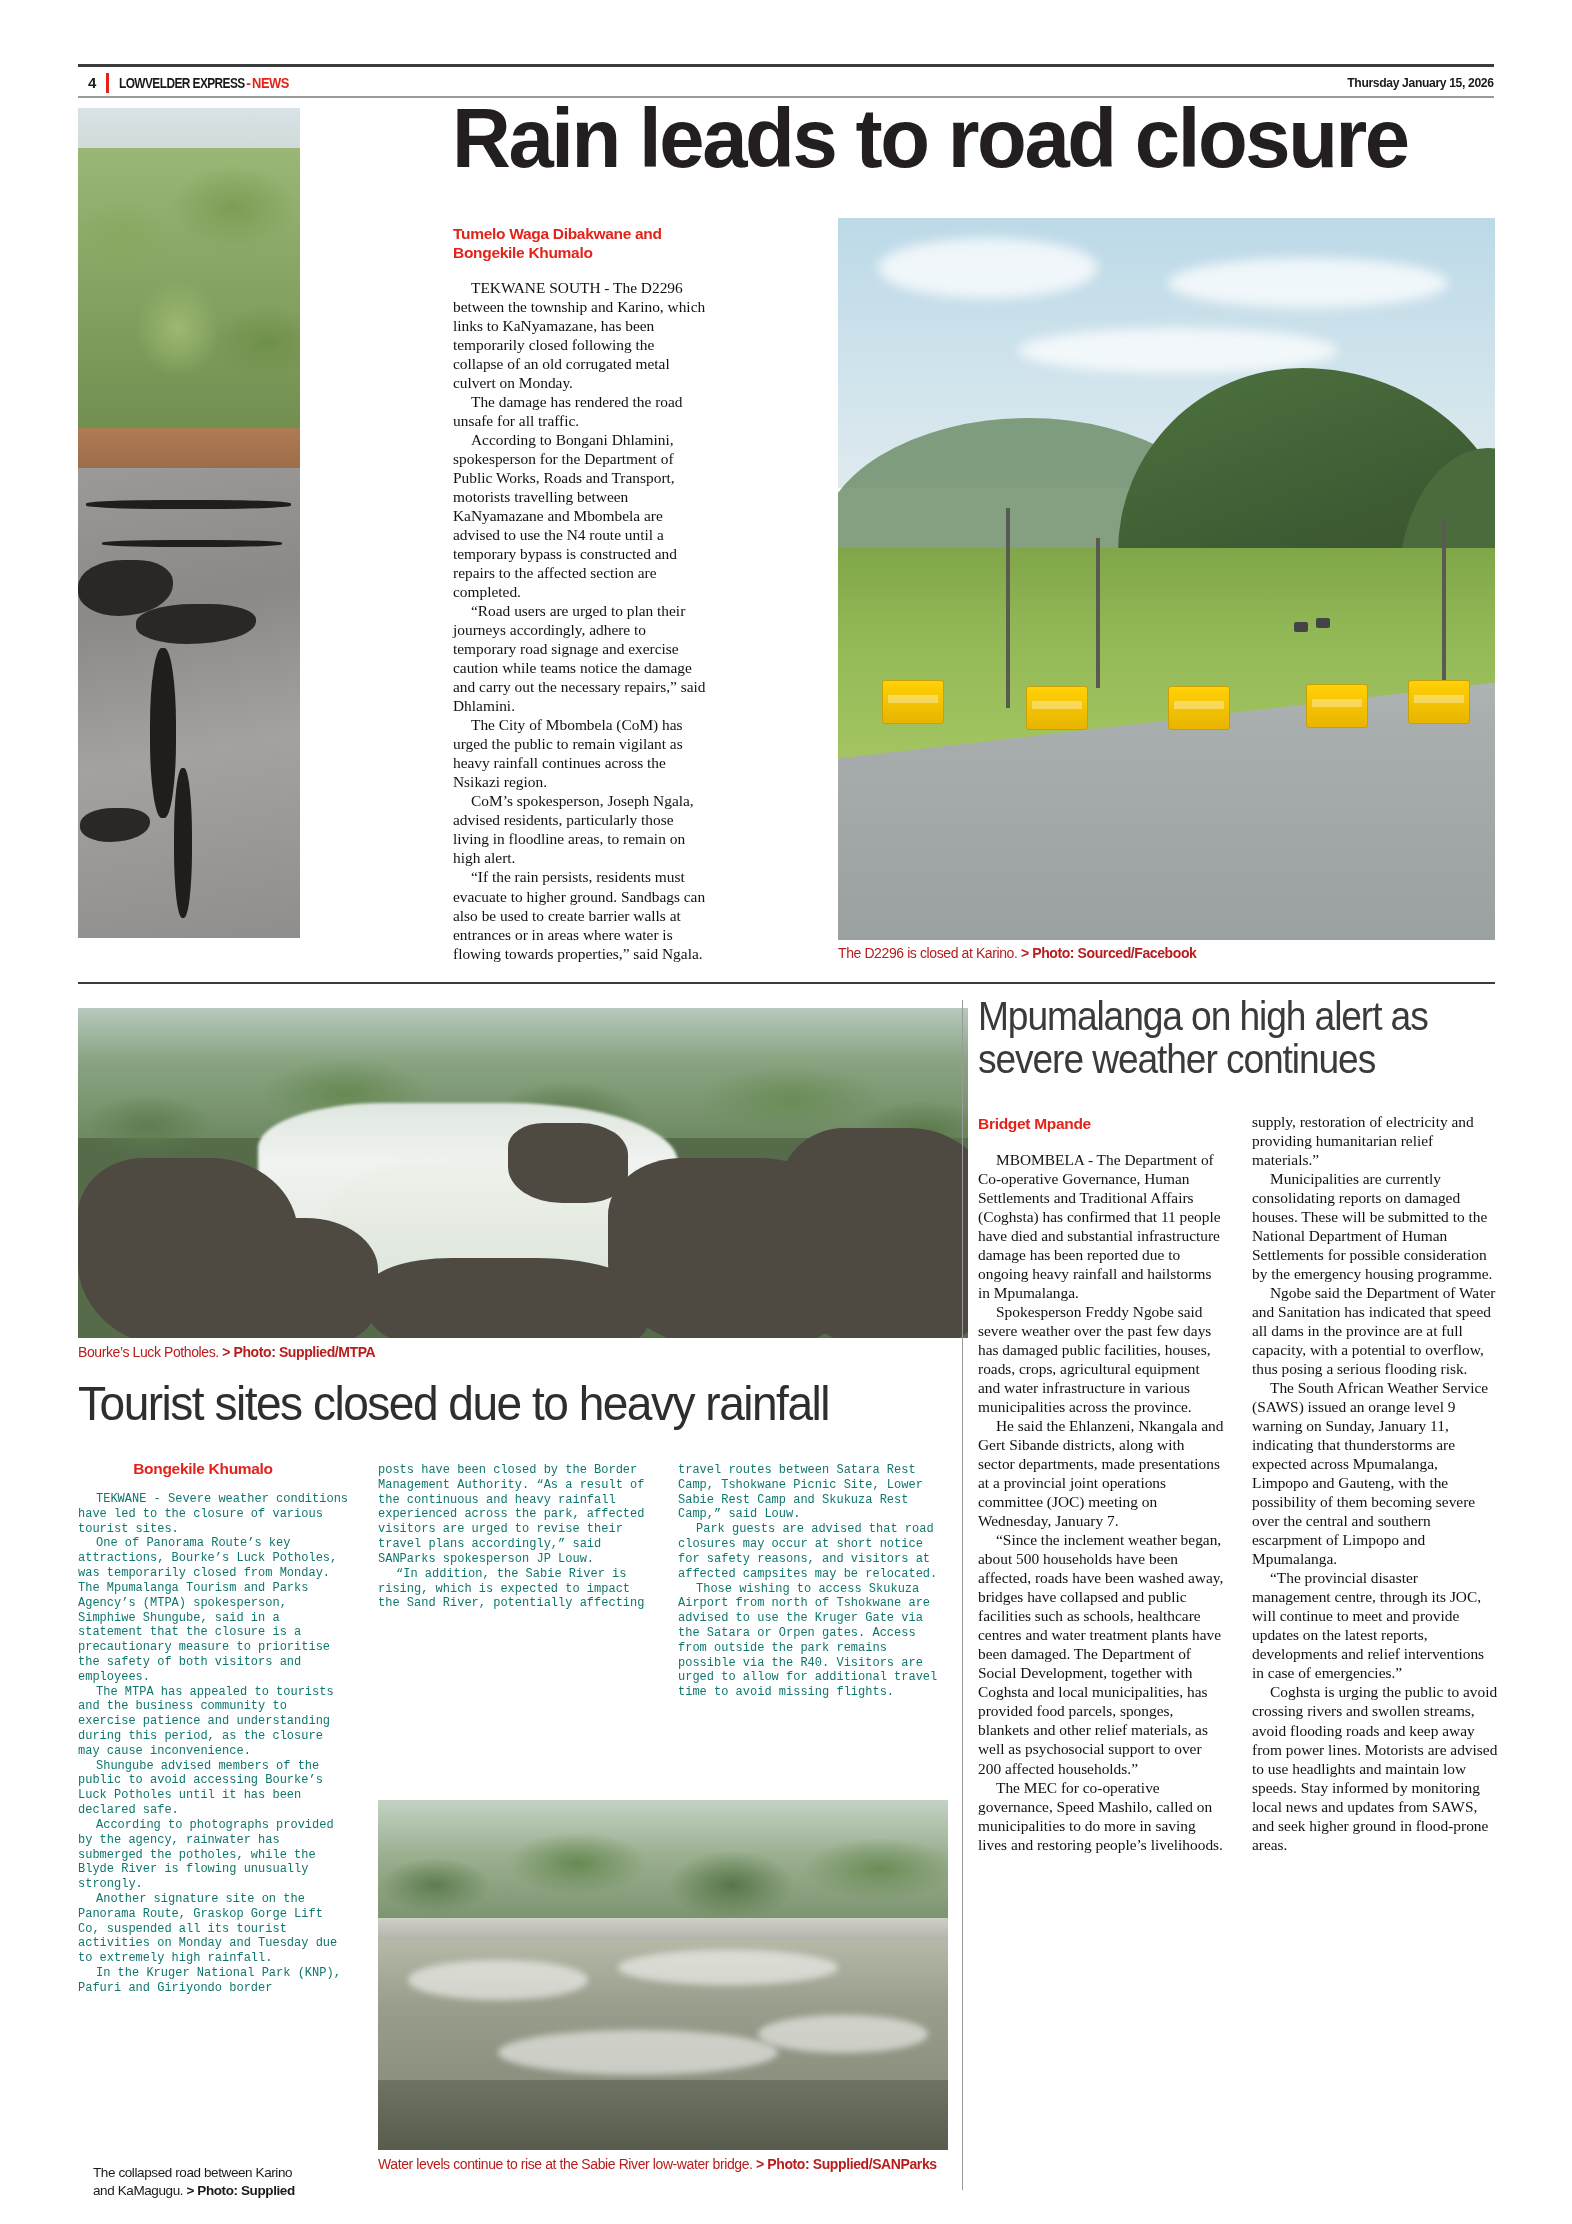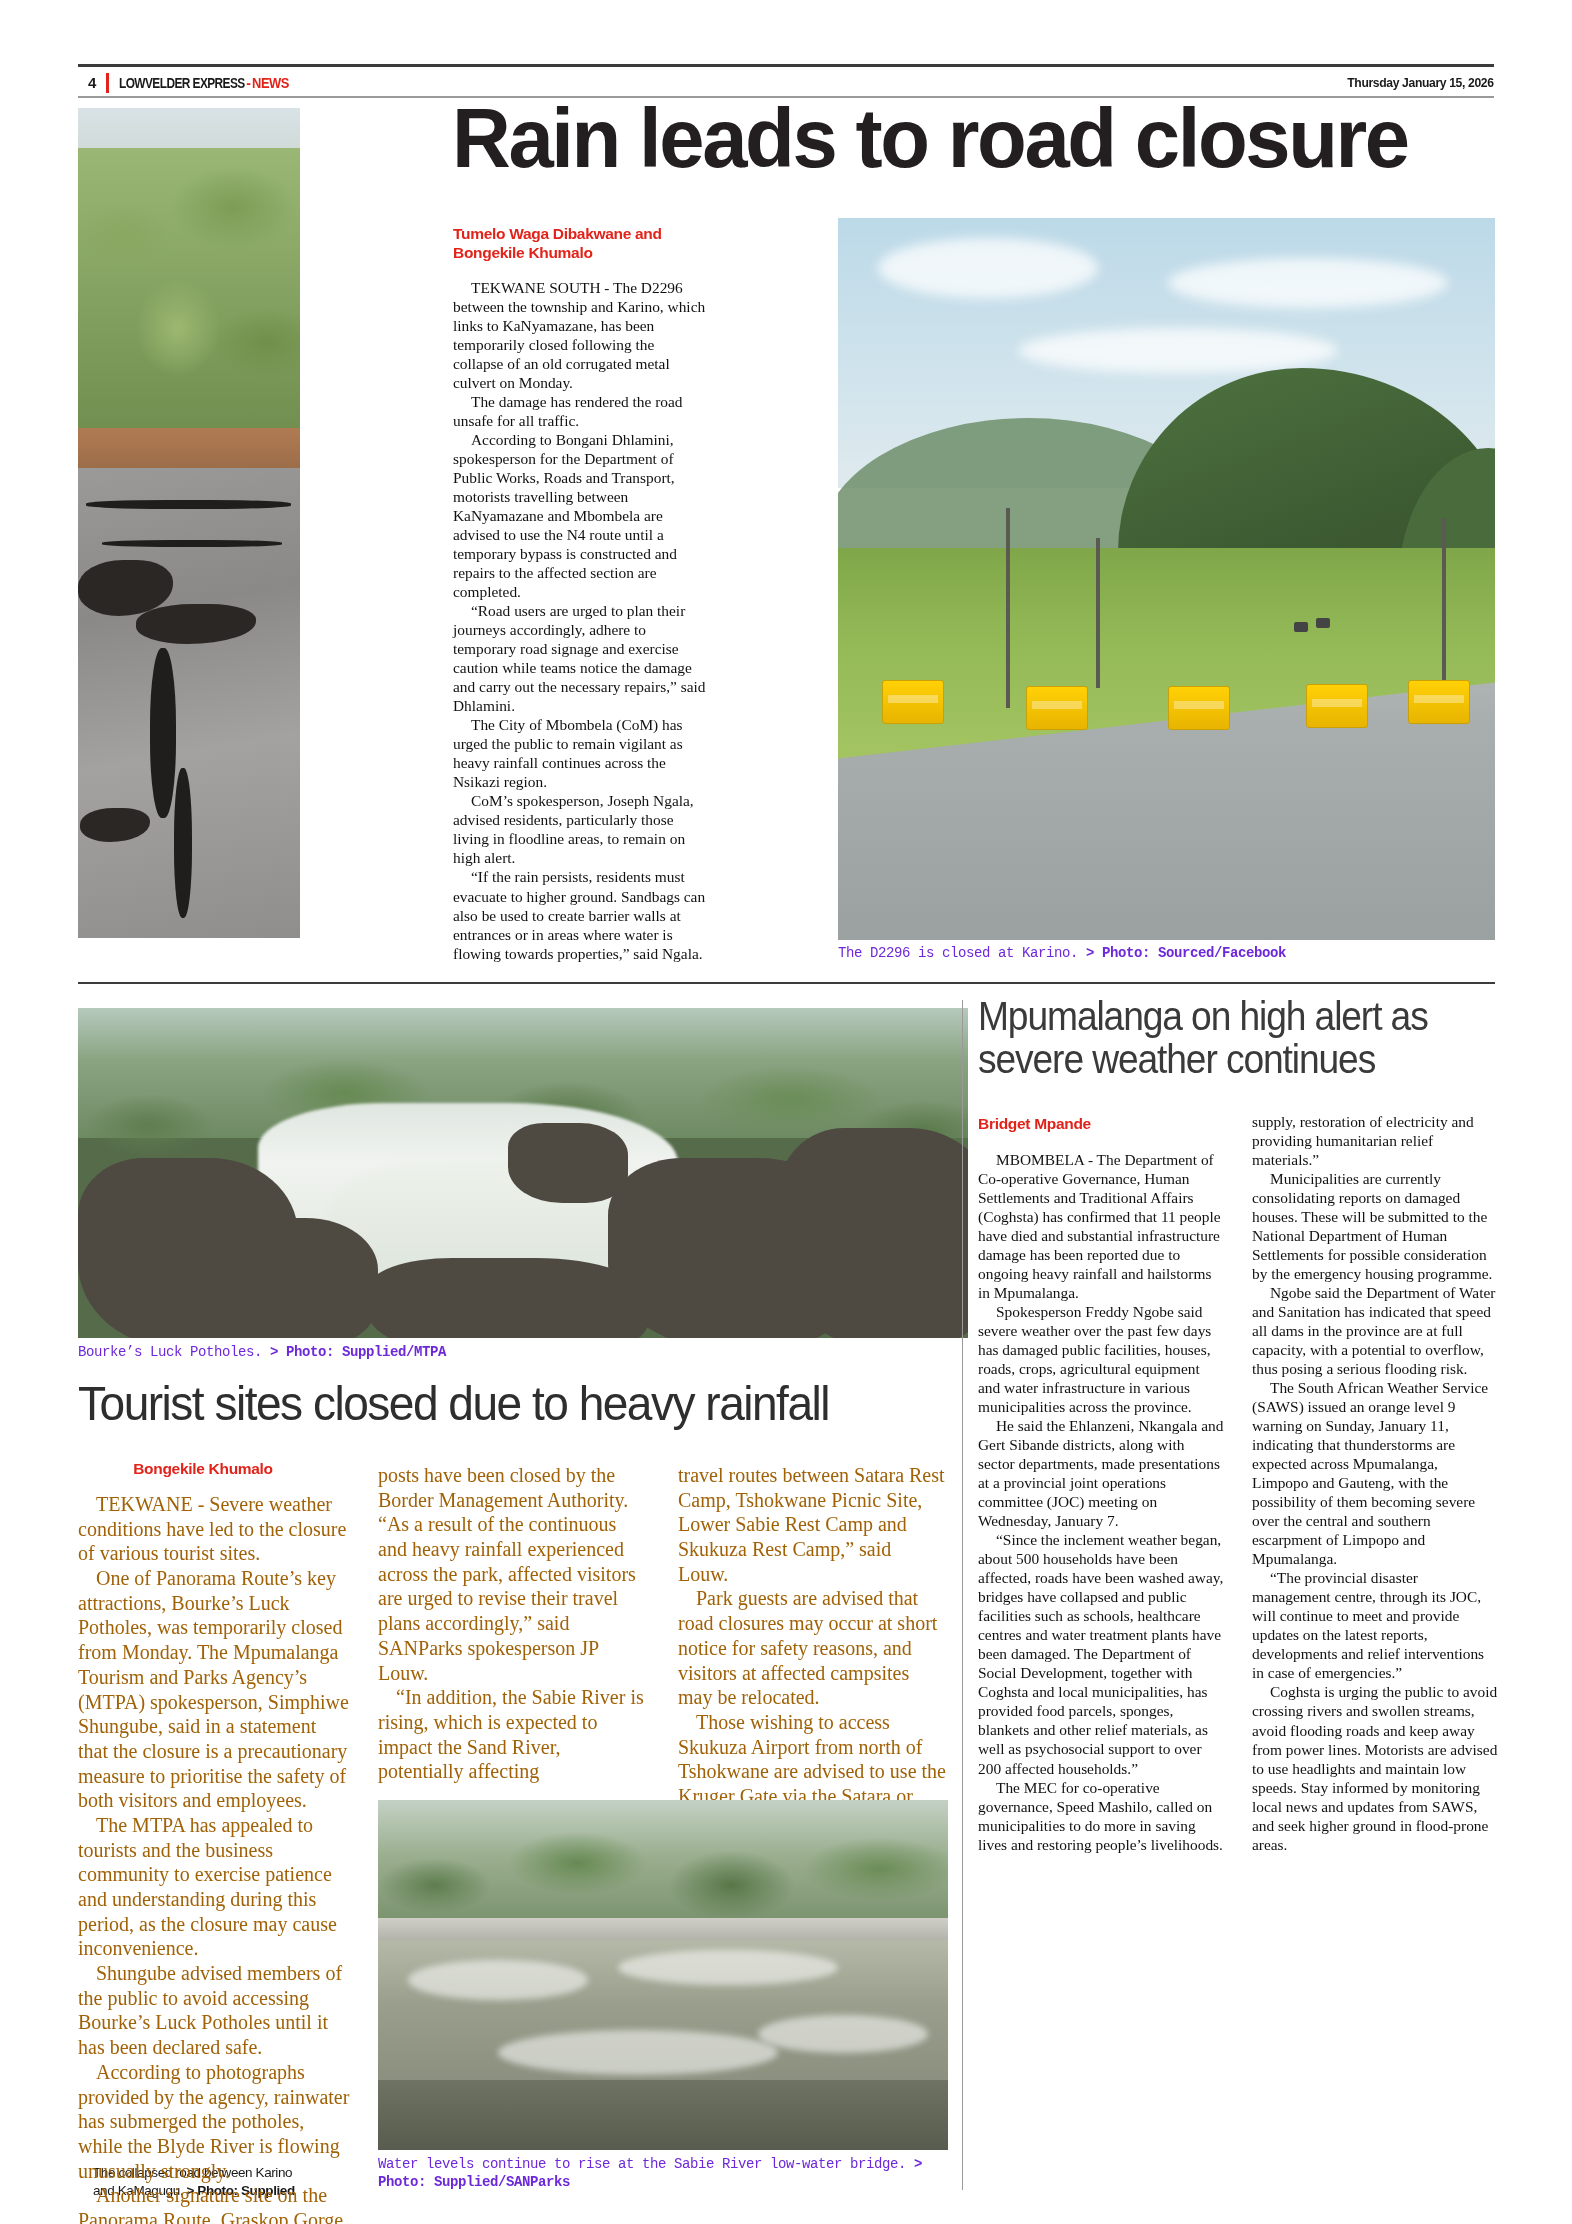--- a/index.html
+++ b/index.html
@@ -238,23 +238,23 @@
     background: #5a5a52;
   }
   .pd-car {
     position: absolute;
     width: 14px; height: 10px;
     background: #444;
     border-radius: 2px;
   }
 
   .photo-caption {
-    font-family: Liberation Mono, monospace;
+    font-family: Liberation Sans, sans-serif;
     font-size: 14px;
-    color: #6d28d9;
+    color: #b91c1c;
     letter-spacing: -0.4px;
   }
   .photo-caption b { font-weight: bold; }
   .cap-d2296 {
     position: absolute;
     left: 838px; top: 945px;
     width: 660px;
   }
 
   
@@ -371,24 +371,24 @@
   }
 
   .a3-byline {
     position: absolute;
     left: 78px; top: 1460px;
     width: 250px;
     text-align: center;
   }
   .a3-col {
     position: absolute;
-    font-family: Liberation Serif, serif;
-    font-size: 20px;
+    font-family: Liberation Mono, monospace;
+    font-size: 12px;
     line-height: 1.235;
-    color: #a16207;
+    color: #0f766e;
     width: 268px;
   }
   .a3-col p { text-indent: 18px; margin: 0; }
   .a3-col p.noind { text-indent: 0; }
   .a3-c1 { left: 78px; top: 1492px; width: 272px; }
   .a3-c2 { left: 378px; top: 1463px; width: 272px; }
   .a3-c3 { left: 678px; top: 1463px; width: 268px; }
 
   
   .photo-sabie {

